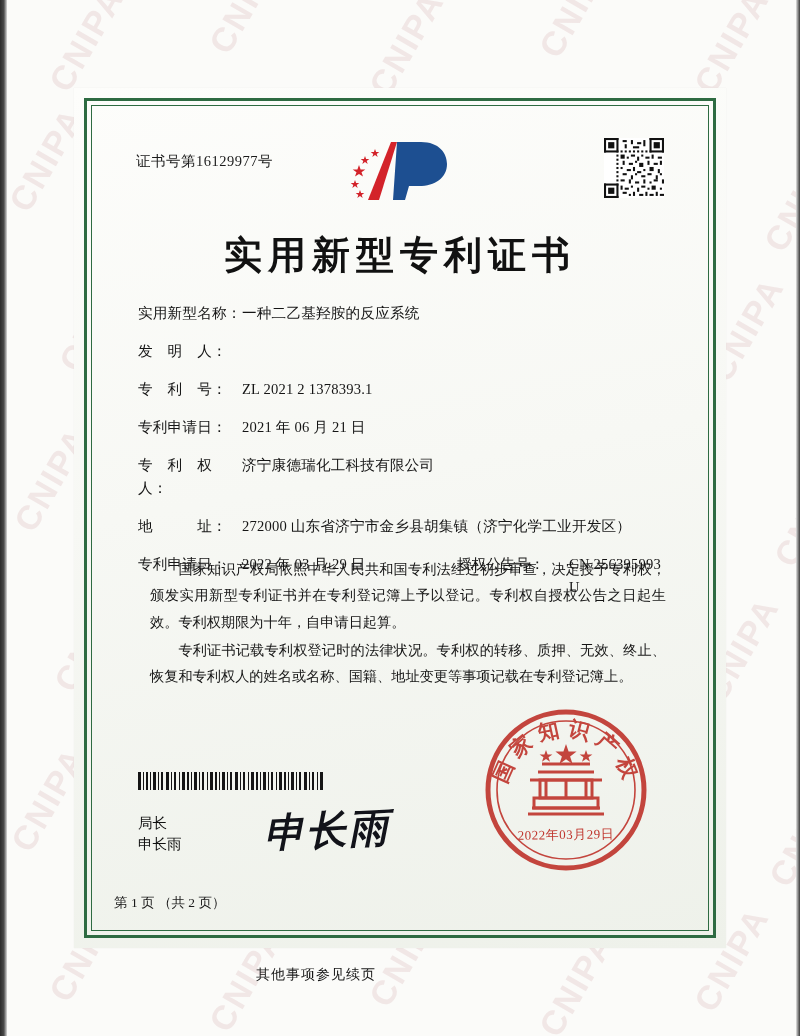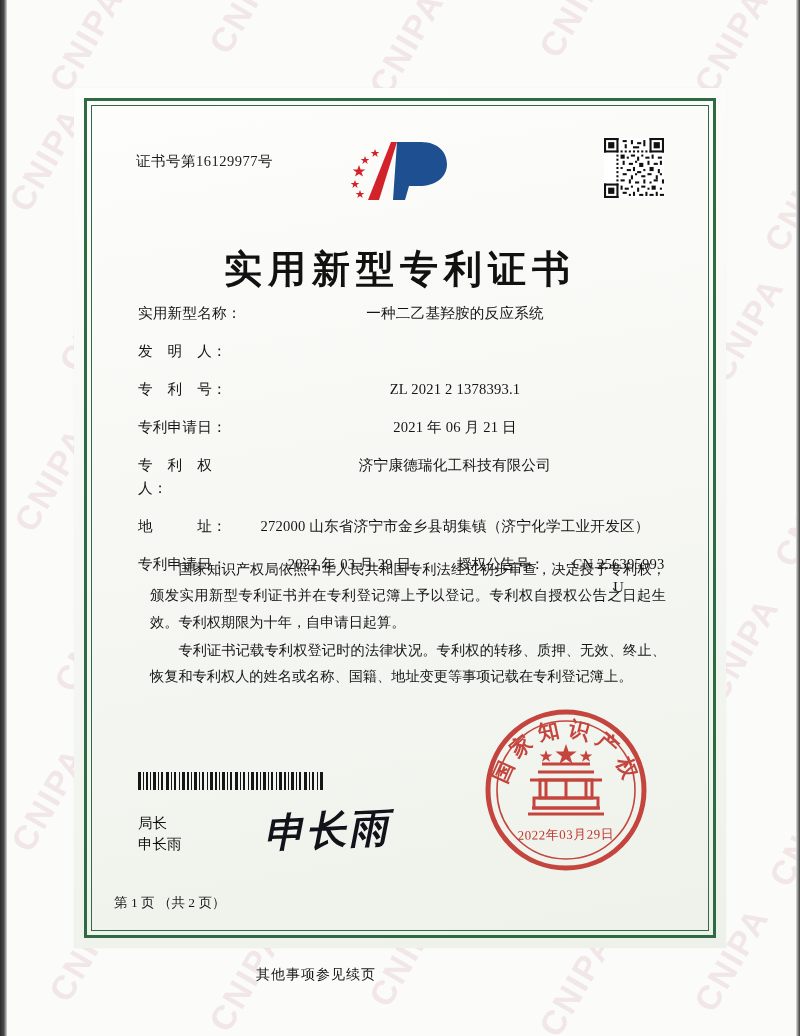--- a/index.html
+++ b/index.html
@@ -93,21 +93,21 @@
 
   
   .qr {
     position: absolute;
     right: 22px; top: 12px;
     width: 60px; height: 60px;
   }
 
   .title {
     position: absolute;
-    left: 0; right: 0; top: 118px;
+    left: 0; right: 0; top: 104px;
     text-align: center;
     font-size: 38px;
     font-weight: bold;
     letter-spacing: 6px;
     color: #111;
     font-family: Liberation Sans, sans-serif;
   }
 
   .fields {
     position: absolute;
@@ -122,21 +122,20 @@
     line-height: 1.55;
   }
   .row .lbl {
     flex: 0 0 auto;
     width: 104px;
     letter-spacing: .2px;
   }
   .row .val {
     flex: 1 1 auto;
     letter-spacing: .2px;
-    text-align: center;
   }
   .row .val.num { font-family: "Liberation Serif", serif; }
   .row.two .val-a { flex: 0 0 auto; width: 215px; }
   .row.two .lbl-b { flex: 0 0 auto; width: 112px; }
   .row.two .val-b { flex: 1 1 auto; }
 
   .paras {
     position: absolute;
     left: 24px; right: 20px; top: 430px;
     font-size: 14.2px;

